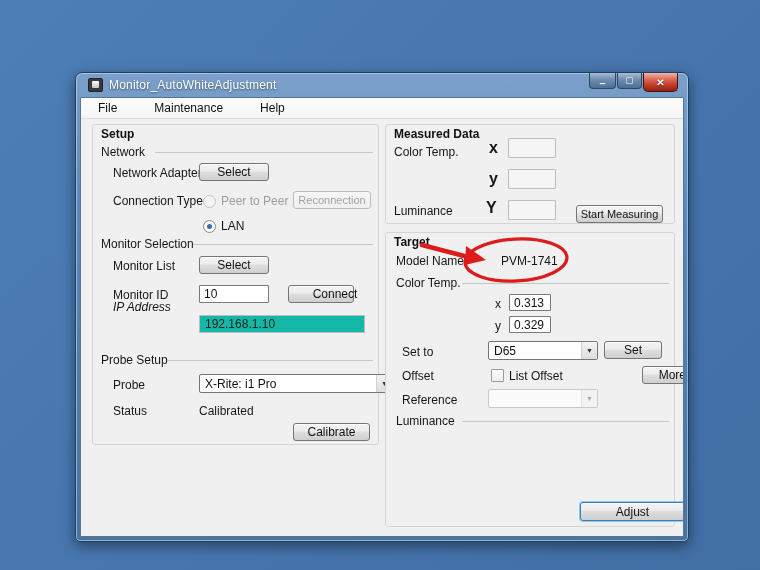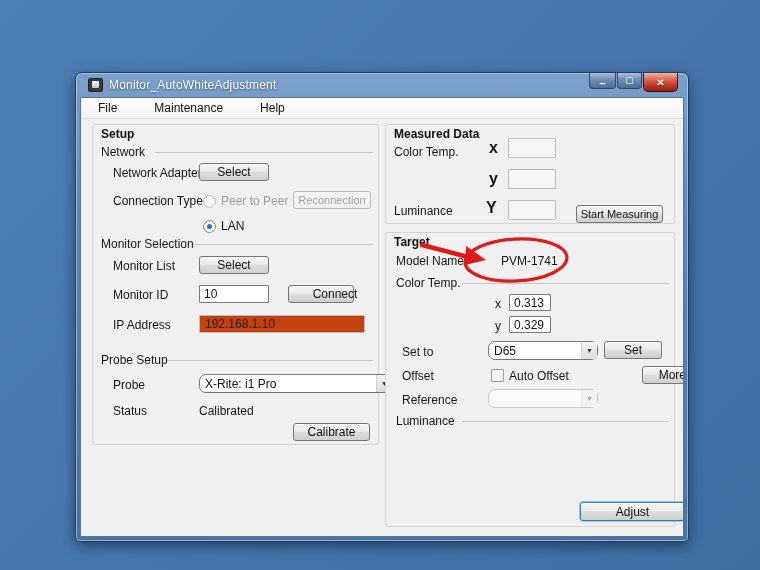--- a/index.html
+++ b/index.html
@@ -78,26 +78,26 @@
   .btn.small-text { font-size:11px; }
   .btn.disabled { color:#a2a2a2; border-color:#b9bcbe;
     background:linear-gradient(#f6f6f6,#efefef); box-shadow:none; }
   .btn.default-focus { border-color:#3c7fb1; box-shadow:0 0 0 1px rgba(131,196,240,.9), inset 0 1px 0 rgba(255,255,255,.8); }
 
   .txt {
     position:absolute; font-family:"Liberation Sans",sans-serif; font-size:12px; color:#111;
     background:#fff; border:1px solid #7a7a7a; border-radius:1px; padding:0 4px; outline:none;
   }
   .ro {
-    position:absolute; font-size:12px; color:#222; background:#c2410c;
+    position:absolute; font-size:12px; color:#222; background:#14b8a6;
     border:1px solid #bcbcbc; border-radius:1px; padding:1px 5px;
     display:flex; align-items:center;
   }
   .combo {
-    position:absolute; background:#fff; border:1px solid #757575; border-radius:7px;
+    position:absolute; background:#fff; border:1px solid #757575; border-radius:2px;
     display:flex; align-items:center;
   }
   .combo .combo-text { flex:1; font-size:12px; color:#111; padding:0 5px; white-space:nowrap; overflow:hidden; }
   .combo .combo-arrow {
     width:16px; align-self:stretch; display:flex; align-items:center; justify-content:center;
     font-size:7px; color:#333; border-left:1px solid #d0d0d0;
     background:linear-gradient(#f4f4f4,#dcdcdc);
   }
   .combo.disabled { background:#fbfbfb; border-color:#c9c9c9; }
   .combo.disabled .combo-arrow { color:#a9a9a9; background:#f2f2f2; border-left-color:#e2e2e2; }
@@ -167,21 +167,21 @@
         <div class="lbl" style="left:8px; top:112px;">Monitor Selection</div>
         <div class="sep" style="left:100px; top:119px; width:180px;"></div>
 
         <div class="lbl" style="left:20px; top:134px;">Monitor List</div>
         <div class="btn" style="left:106px; top:131px; width:70px; height:18px;">Select</div>
 
         <div class="lbl" style="left:20px; top:163px;">Monitor ID</div>
         <input class="txt" style="left: 106px; top: 160px; width: 70px; height: 18px;" value="10">
         <div class="btn" style="left:195px; top:160px; width:66px; height:18px;padding-left:28px;">Connect</div>
 
-        <div class="lbl" style="left:20px; top:193px;">IP Address</div>
+        <div class="lbl" style="left:20px; top:175px;font-style:italic;">IP Address</div>
         <div class="ro" style="left:106px; top:190px; width:166px; height:18px;">192.168.1.10</div>
 
         <div class="lbl" style="left:8px; top:228px;">Probe Setup</div>
         <div class="sep" style="left:74px; top:235px; width:206px;"></div>
 
         <div class="lbl" style="left:20px; top:253px;">Probe</div>
         <div class="combo" style="left:106px; top:249px; width:194px; height:19px;">
           <span class="combo-text">X-Rite: i1 Pro</span>
           <span class="combo-arrow">▼</span>
         </div>
@@ -231,21 +231,21 @@
 
         <div class="lbl" style="left:16px; top:112px;">Set to</div>
         <div class="combo" style="left:102px; top:108px; width:110px; height:19px;">
           <span class="combo-text">D65</span>
           <span class="combo-arrow">▼</span>
         </div>
         <div class="btn" style="left:218px; top:108px; width:58px; height:18px;">Set</div>
 
         <div class="lbl" style="left:16px; top:136px;">Offset</div>
         <div class="checkbox" style="left:105px; top:136px;"></div>
-        <div class="lbl" style="left:123px; top:136px;">Auto Offset</div>
+        <div class="lbl" style="left:123px; top:136px;">List Offset</div>
         <div class="btn" style="left:216px; top:133px; width:84px; height:18px;margin-left:40px;">More Info</div>
 
         <div class="lbl" style="left:16px; top:160px;">Reference</div>
         <div class="combo disabled" style="left:102px; top:156px; width:110px; height:19px;">
           <span class="combo-text"></span>
           <span class="combo-arrow">▼</span>
         </div>
 
         <div class="lbl" style="left:10px; top:181px;">Luminance</div>
         <div class="sep" style="left:76px; top:188px; width:207px;"></div>

